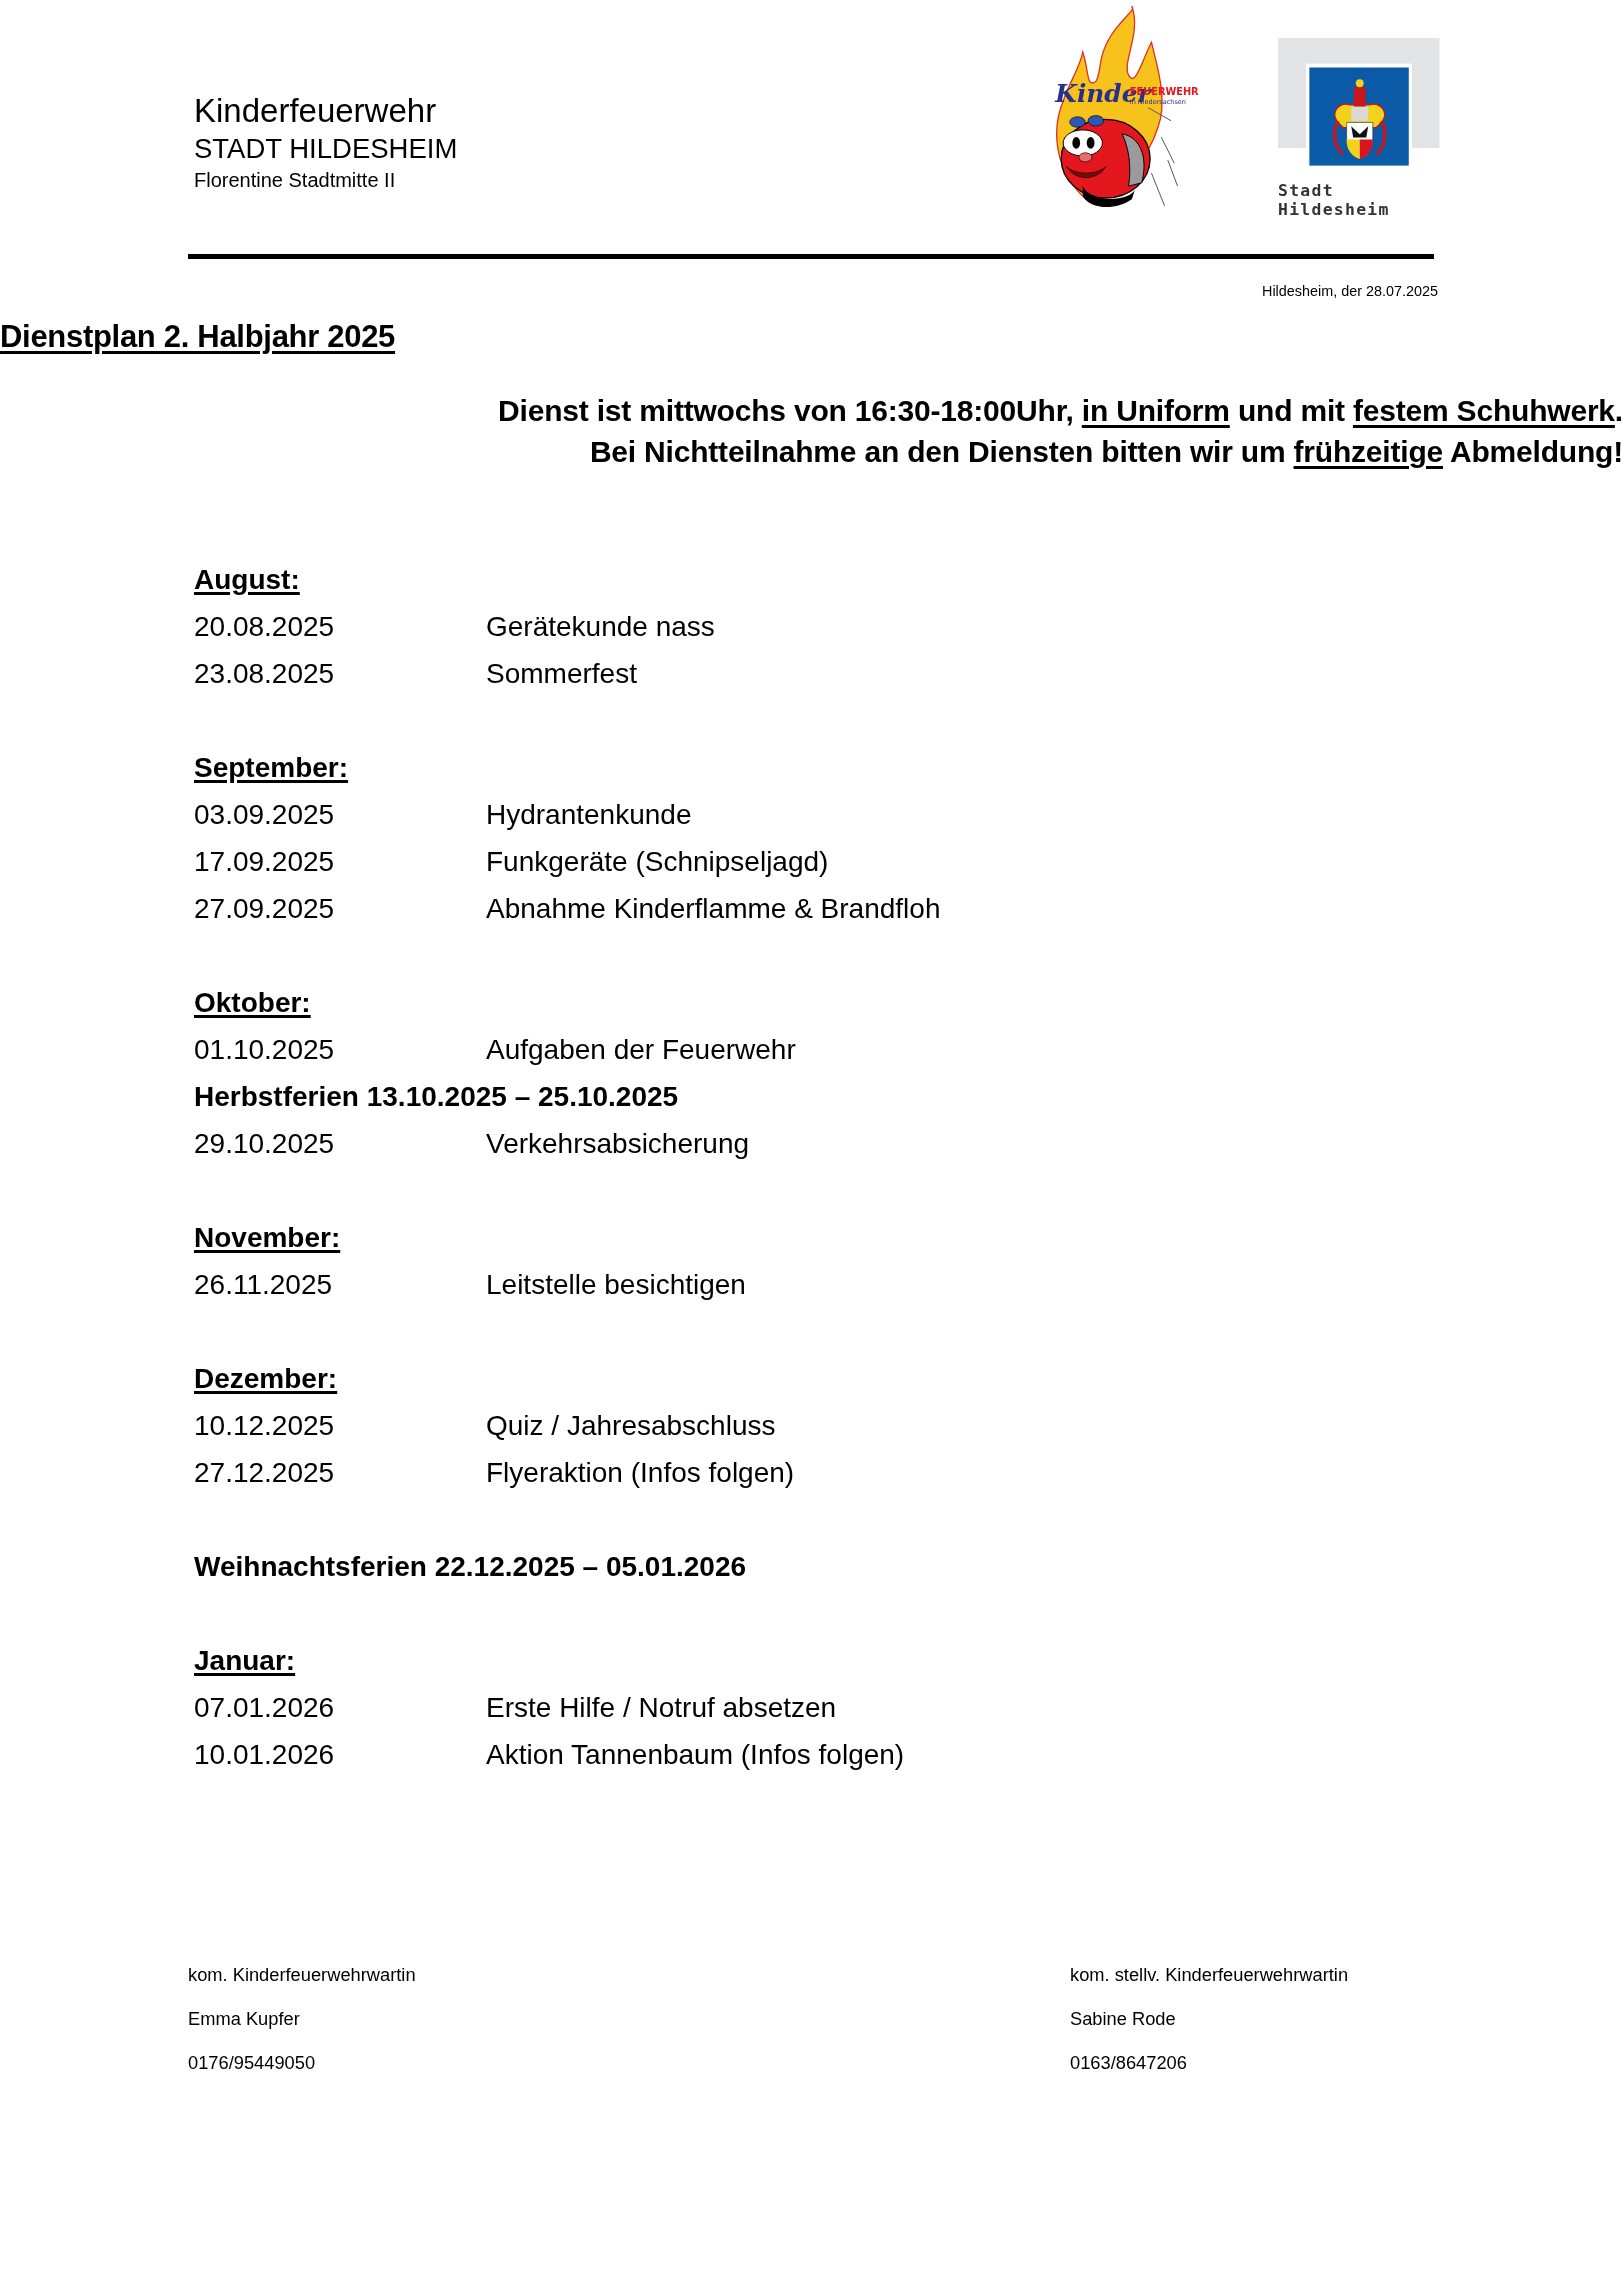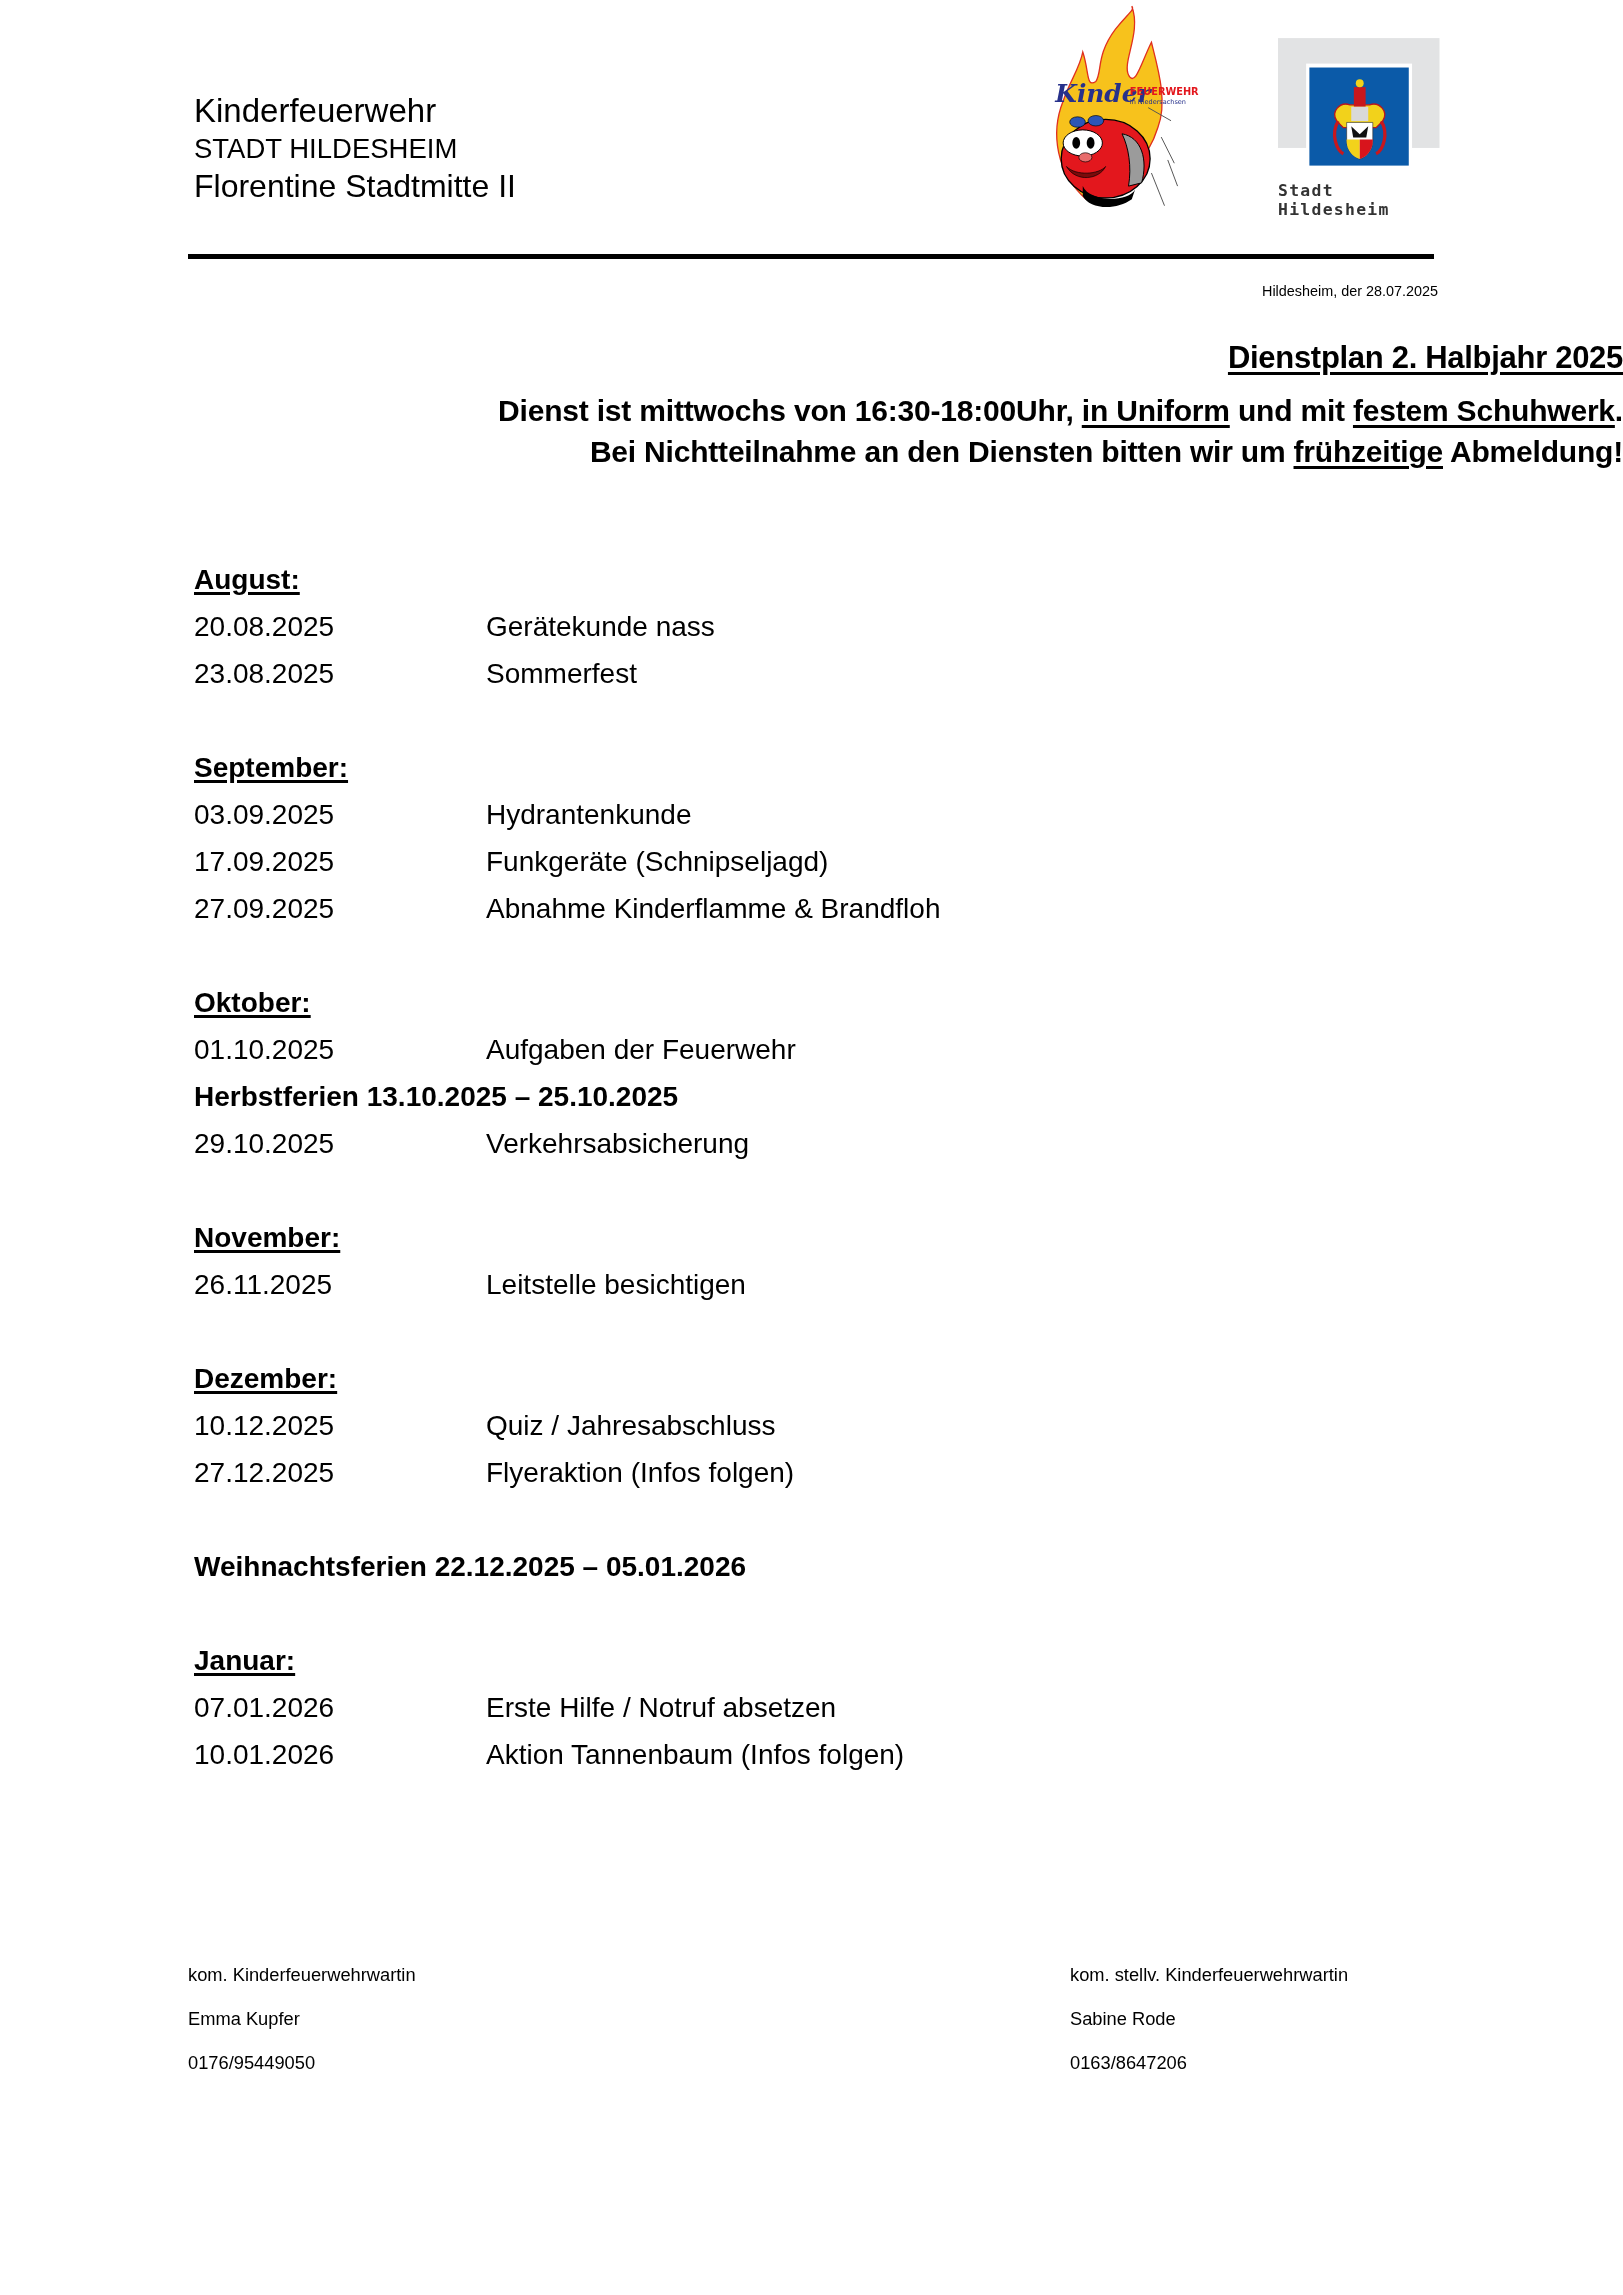--- a/index.html
+++ b/index.html
@@ -4,27 +4,27 @@
 <style>
   html, body { margin: 0; padding: 0; background: #ffffff; }
   body { width: 1623px; height: 2295px; position: relative; overflow: hidden;
          font-family: "Liberation Sans", sans-serif; color: #000; }
   .abs { position: absolute; }
 
   
   .org { left: 194px; top: 94px; line-height: 1; }
   .org .l1 { font-size: 33px; display: block; height: 41px; }
   .org .l2 { font-size: 27.5px; display: block; height: 35px; }
-  .org .l3 { font-size: 32px; display: block; }
+  .org .l3 { font-size: 20px; display: block; }
 
   .rule { left: 188px; top: 254px; width: 1246px; height: 5.2px; background: #000; }
 
   .dateline { right: 185px; top: 283px; font-size: 14.4px; }
 
-  .title { left: 0; width: 1623px; top: 340px; text-align: right; font-size: 31px; font-weight: bold;
+  .title { left: 0; width: 1623px; top: 319px; text-align: left; font-size: 31px; font-weight: bold;
            letter-spacing: -0.3px; }
   .title span { text-decoration: underline; text-decoration-thickness: 3.3px; text-underline-offset: 3.9px; }
 
   .intro { left: 0; width: 1623px; top: 390px; text-align: right; font-size: 30px; font-weight: bold;
            line-height: 41px; letter-spacing: -0.2px; }
   .intro .u { text-decoration: underline; text-decoration-thickness: 3.3px; text-underline-offset: 3.9px; }
 
   
   .schedule { left: 194px; top: 556px; width: 1243px; }
   .line { height: 47px; line-height: 47px; font-size: 28px; position: relative; white-space: nowrap; }

